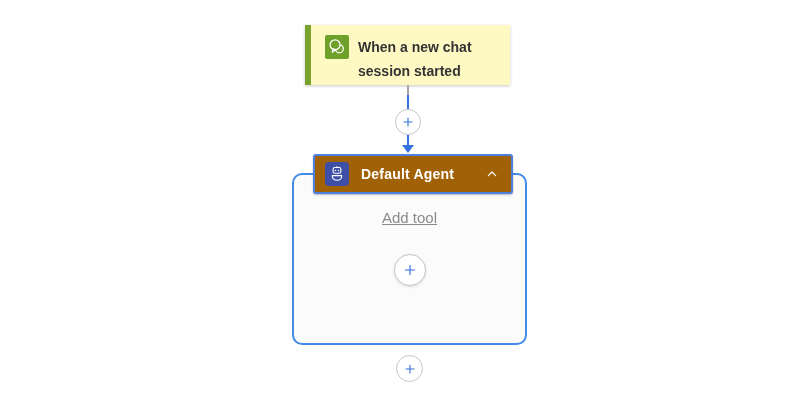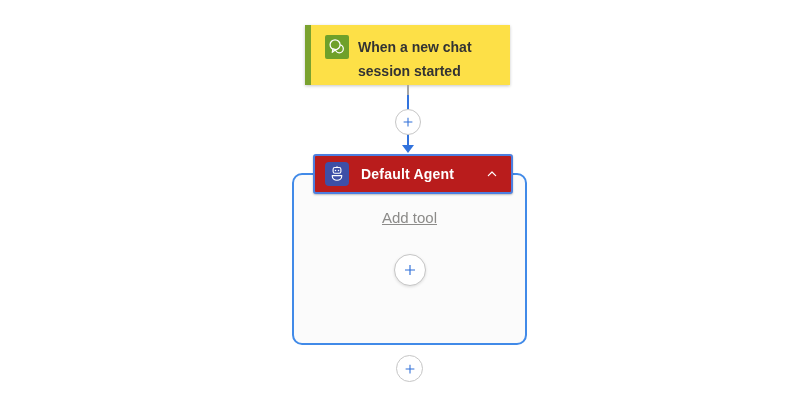--- a/index.html
+++ b/index.html
@@ -10,21 +10,21 @@
     height: 400px;
     background: #ffffff;
     overflow: hidden;
   }
 
   
   .trigger-card {
     position: absolute;
     left: 305px; top: 25px;
     width: 205px; height: 60px;
-    background: #fde047;
+    background: #fef9c3;
     border-left: 6px solid #7aa22f;
     box-shadow: 0 1px 3px rgba(0,0,0,.22);
     display: flex;
     align-items: flex-start;
     padding: 10px 12px 10px 14px;
     cursor: pointer;
   }
   .trigger-icon {
     width: 24px; height: 24px;
     background: #6fa02a;
@@ -82,21 +82,21 @@
     width: 235px; height: 172px;
     background: #fbfbfb;
     border: 2px solid #418ae8;
     border-radius: 10px;
     z-index: 1;
   }
   .agent-header {
     position: absolute;
     left: 313px; top: 154px;
     width: 200px; height: 40px;
-    background: #b91c1c;
+    background: #a16207;
     border: 2px solid #4d7fe0;
     border-radius: 3px;
     display: flex;
     align-items: center;
     padding: 0 10px;
     z-index: 3;
     cursor: pointer;
     box-shadow: 0 1px 2px rgba(0,0,0,.25);
   }
   .agent-icon {

